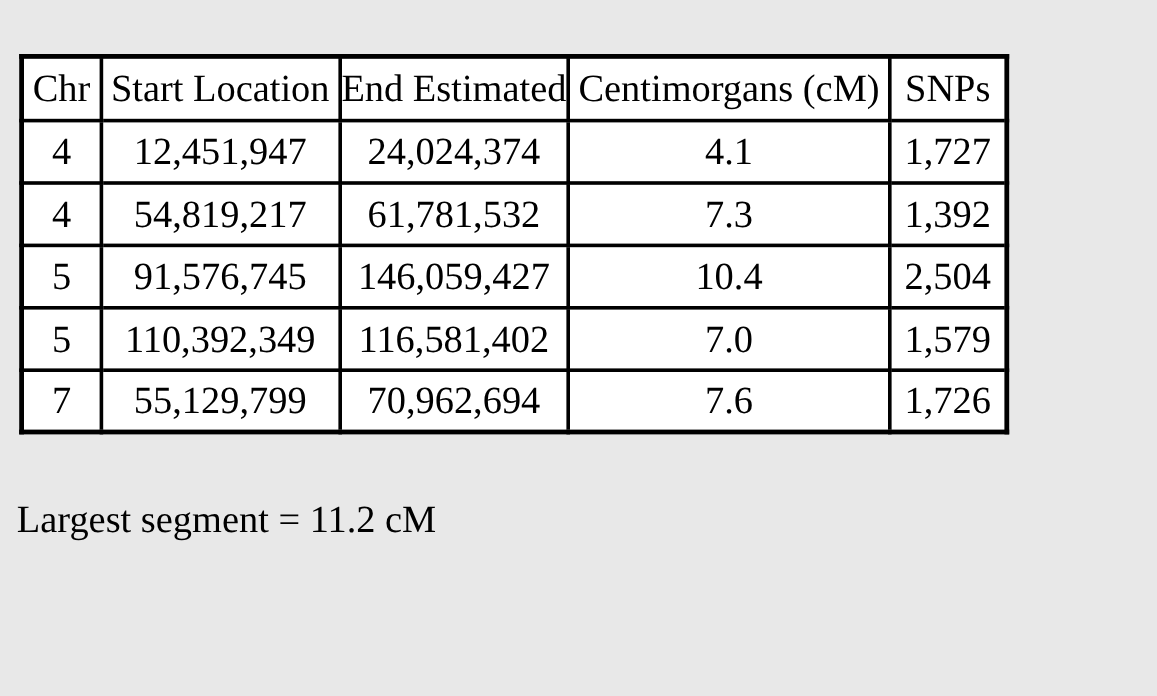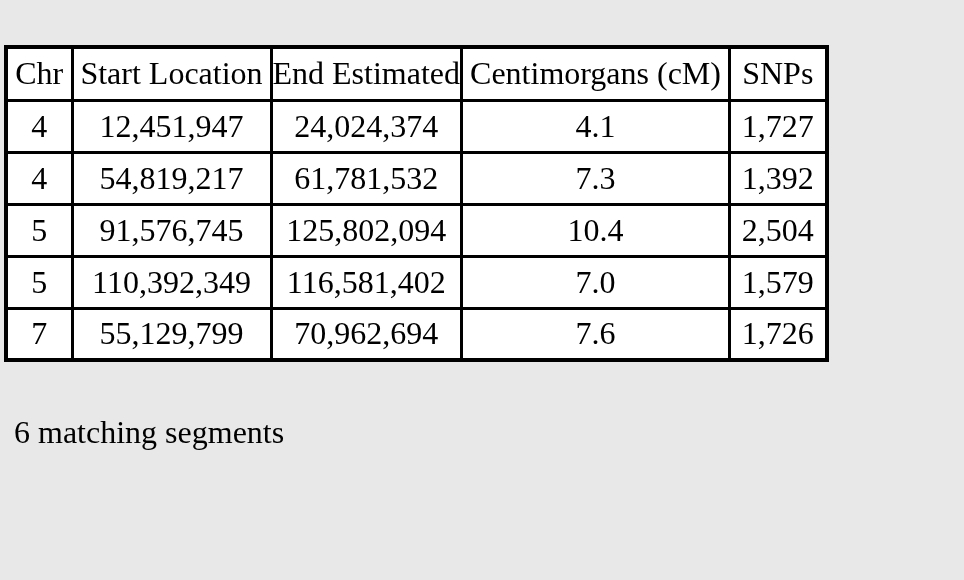--- a/index.html
+++ b/index.html
@@ -11,21 +11,21 @@
     position: relative;
     width: 964px;
     height: 580px;
     background: #e8e8e8;
     font-family: "Liberation Serif", serif;
     color: #000000;
     overflow: hidden;
   }
   table.segments {
     position: absolute;
-    left: 4px;
+    left: 16px;
     top: 45px;
     border-collapse: collapse;
     table-layout: fixed;
     background: #ffffff;
     border: 4px solid #000000;
   }
   table.segments th,
   table.segments td {
     border: 3px solid #000000;
     text-align: center;
@@ -85,21 +85,21 @@
       <tr>
         <td>4</td>
         <td>54,819,217</td>
         <td>61,781,532</td>
         <td>7.3</td>
         <td>1,392</td>
       </tr>
       <tr>
         <td>5</td>
         <td>91,576,745</td>
-        <td>125,802,094</td>
+        <td>146,059,427</td>
         <td>10.4</td>
         <td>2,504</td>
       </tr>
       <tr>
         <td>5</td>
         <td>110,392,349</td>
         <td>116,581,402</td>
         <td>7.0</td>
         <td>1,579</td>
       </tr>
@@ -107,16 +107,16 @@
         <td>7</td>
         <td>55,129,799</td>
         <td>70,962,694</td>
         <td>7.6</td>
         <td>1,726</td>
       </tr>
     </tbody>
   </table>
 
   <div class="summary">
-    <div>6 matching segments</div>
+    <div>Largest segment = 11.2 cM</div>
   </div>
 
 </div>
 
 </body></html>

